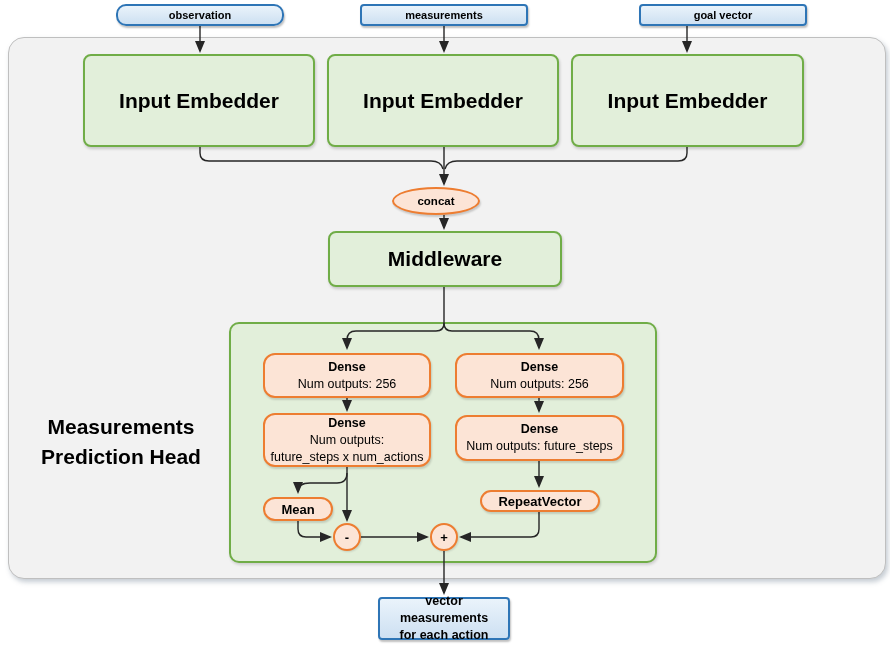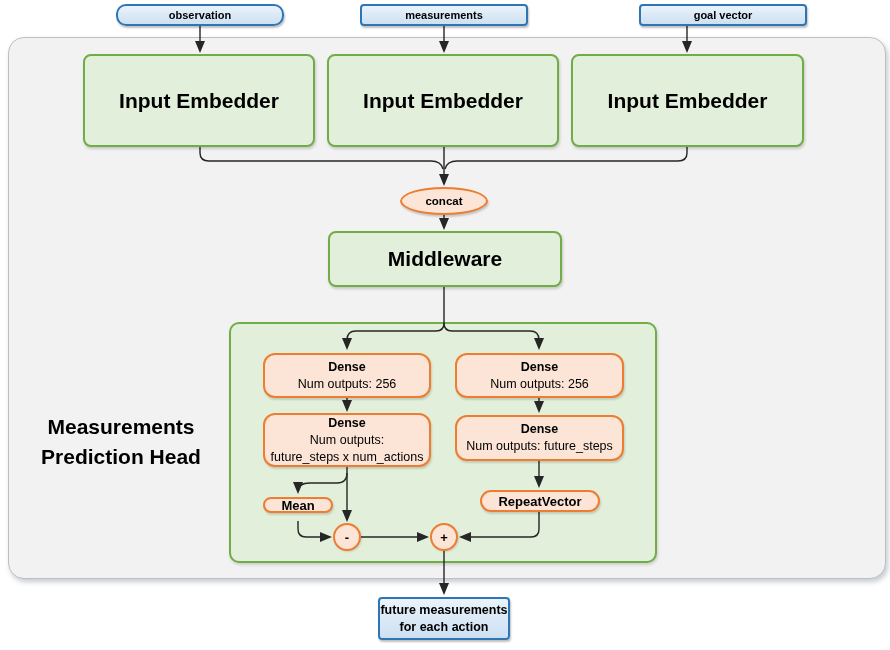--- a/index.html
+++ b/index.html
@@ -103,21 +103,21 @@
   <div class="abs greenbox" style="left:83px;top:54px;width:232px;height:93px;">
     <span>Input Embedder</span>
   </div>
   <div class="abs greenbox" style="left:327px;top:54px;width:232px;height:93px;">
     <span>Input Embedder</span>
   </div>
   <div class="abs greenbox" style="left:571px;top:54px;width:233px;height:93px;">
     <span>Input Embedder</span>
   </div>
 
-  <div class="abs ellipse" style="left:400px;top:187px;width:88px;height:28px;">
+  <div class="abs ellipse" style="left:392px;top:187px;width:88px;height:28px;">
     <span>concat</span>
   </div>
 
   <div class="abs greenbox" style="left:328px;top:231px;width:234px;height:56px;">
     <span>Middleware</span>
   </div>
 
   <div class="abs headtitle" style="left:15px;top:412px;width:212px;">
     <div>Measurements</div>
     <div>Prediction Head</div>
@@ -134,32 +134,32 @@
   <div class="abs orangebox" style="left:263px;top:413px;width:168px;height:54px;">
     <div class="ttl">Dense</div>
     <div>Num outputs:</div>
     <div>future_steps x num_actions</div>
   </div>
   <div class="abs orangebox" style="left:455px;top:415px;width:169px;height:46px;">
     <div class="ttl">Dense</div>
     <div>Num outputs: future_steps</div>
   </div>
 
-  <div class="abs orangebox smallorange" style="left:263px;top:497px;width:70px;height:16px;">
+  <div class="abs orangebox smallorange" style="left:263px;top:497px;width:70px;height:24px;">
     <span>Mean</span>
   </div>
   <div class="abs orangebox smallorange" style="left:480px;top:490px;width:120px;height:22px;">
     <span>RepeatVector</span>
   </div>
 
   <div class="abs opcircle" style="left:333px;top:523px;width:28px;height:28px;">
     <span>-</span>
   </div>
   <div class="abs opcircle" style="left:430px;top:523px;width:28px;height:28px;">
     <span>+</span>
   </div>
 
   <div class="abs bluebox outbox" style="left:378px;top:597px;width:132px;height:43px;">
-    <div>future measurements</div>
+    <div>vector measurements</div>
     <div>for each action</div>
   </div>
 
 </div>
 
 </body></html>

